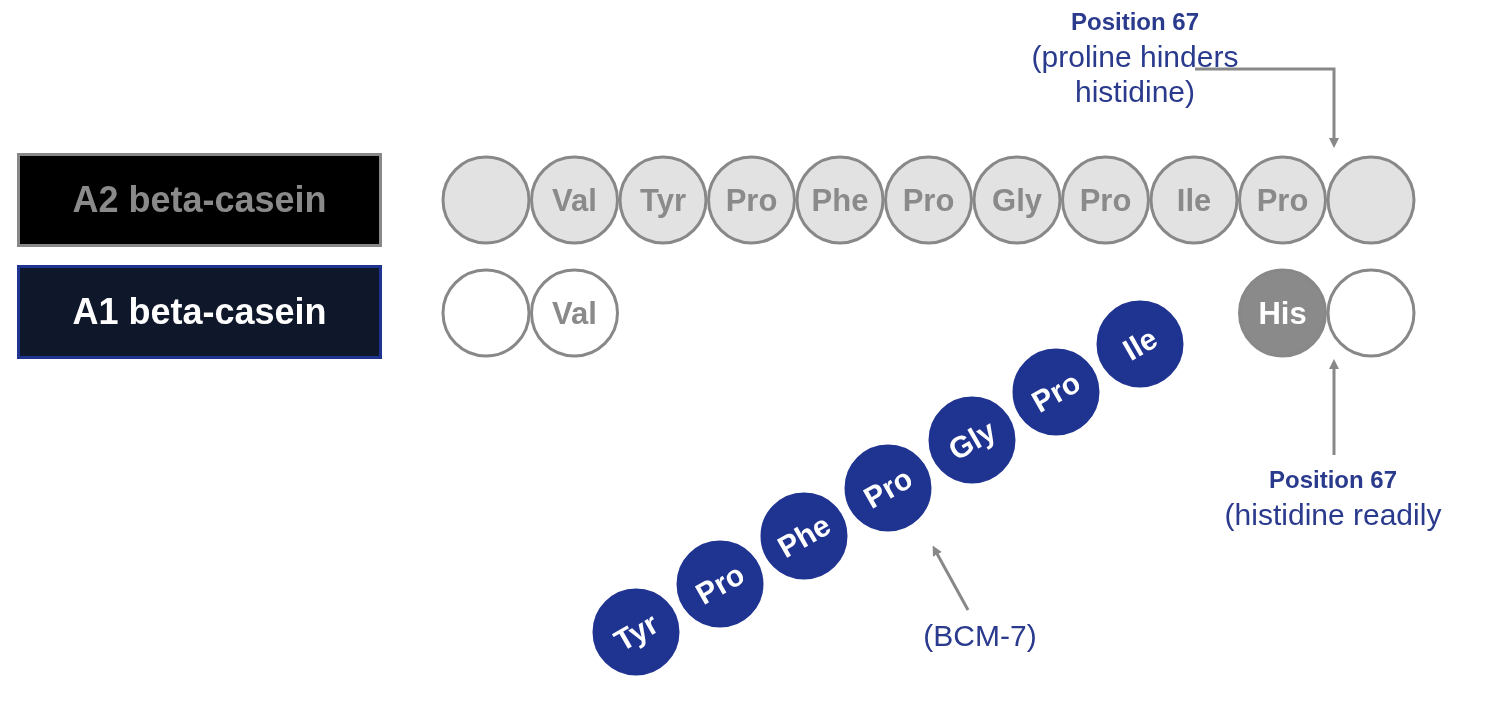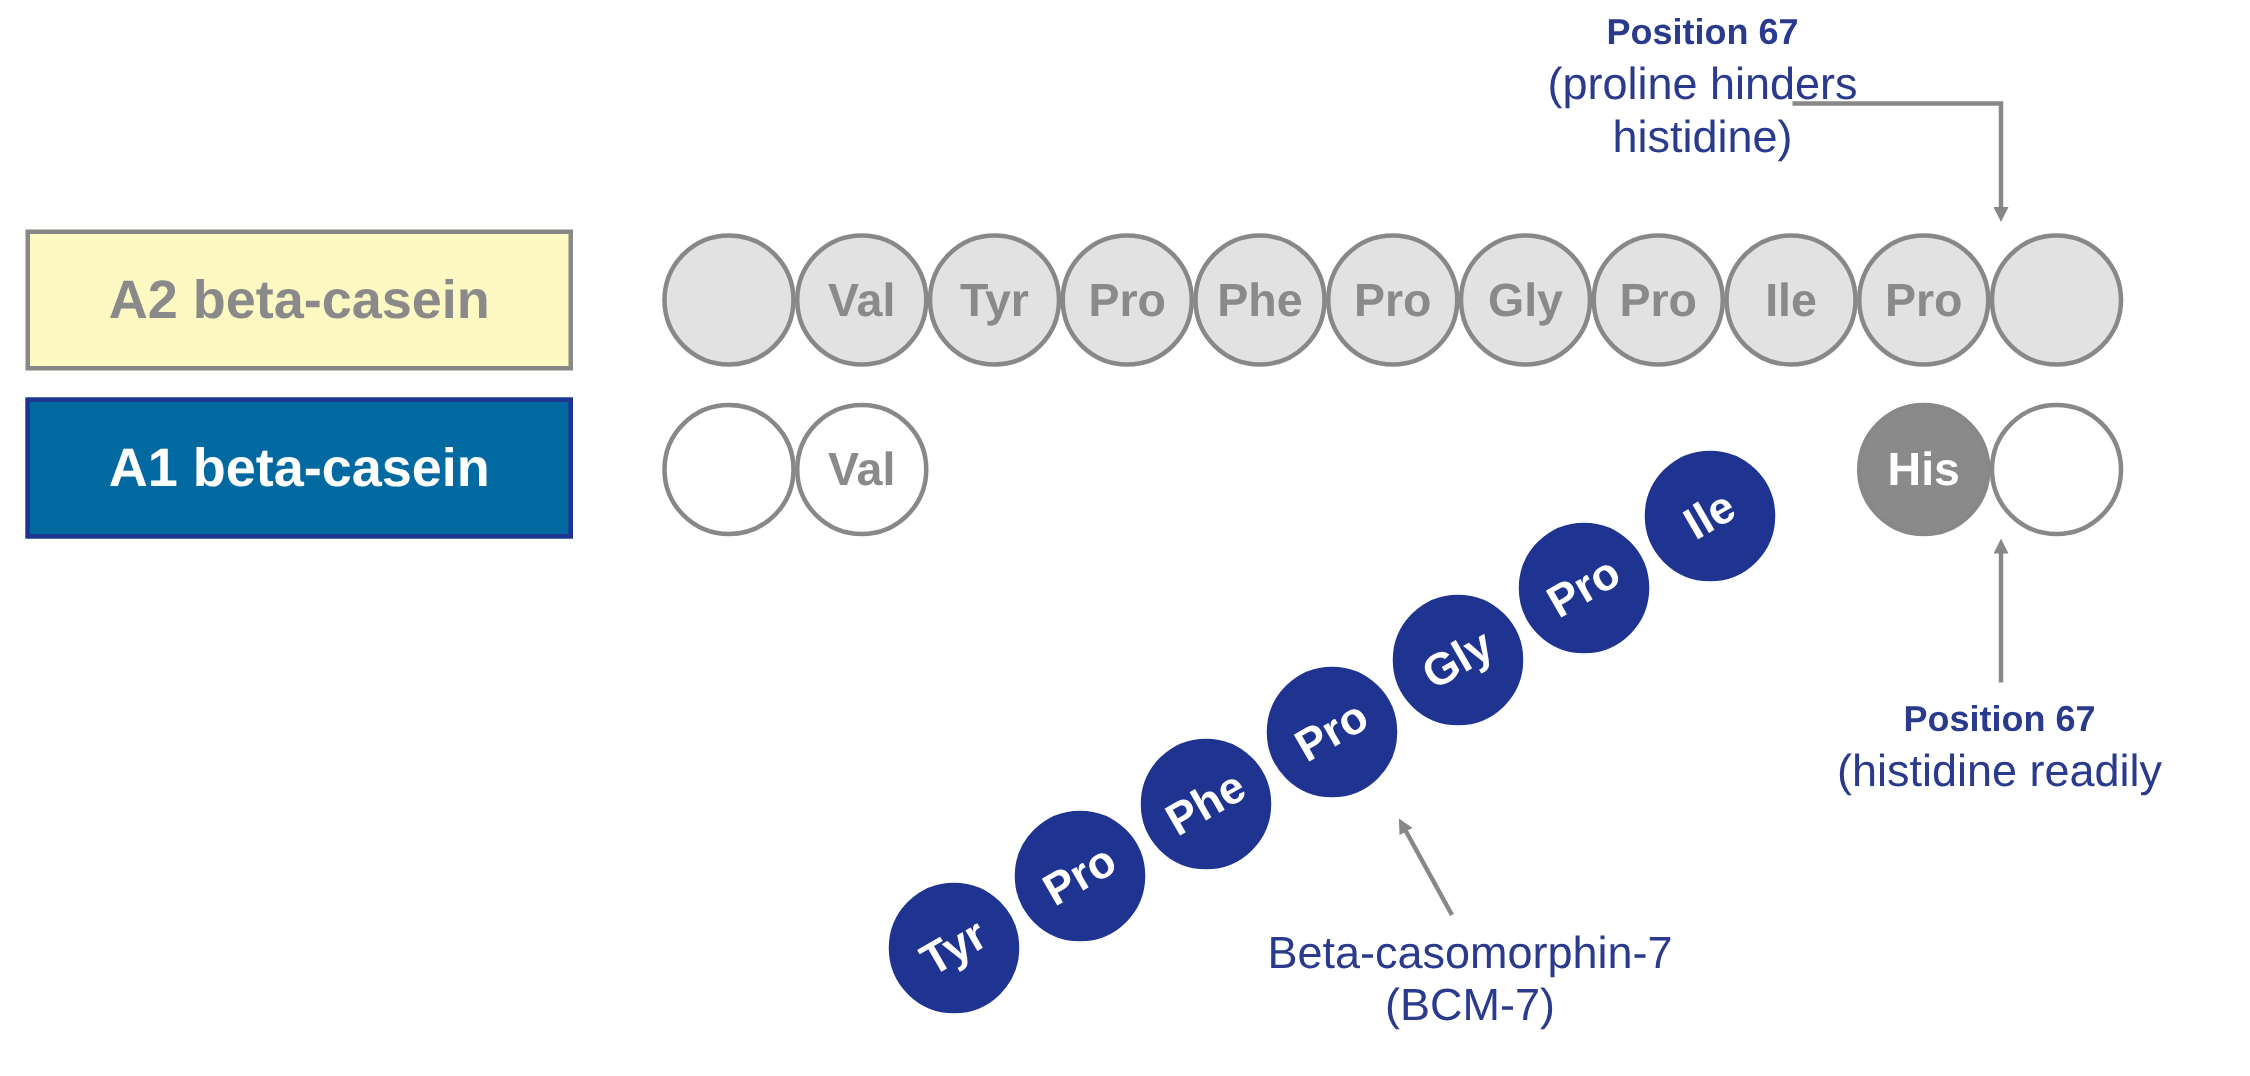--- a/index.html
+++ b/index.html
@@ -1,22 +1,22 @@
 <!DOCTYPE html>
 <html><head>
 <meta charset="utf-8">
 <style>
   html, body { margin: 0; padding: 0; background: #ffffff; }
   body { width: 1500px; height: 717px; position: relative; overflow: hidden;
          font-family: "Liberation Sans", "DejaVu Sans", sans-serif; }
   .label-box { position: absolute; left: 17px; width: 365px; height: 94px; box-sizing: border-box;
                display: flex; align-items: center; justify-content: center;
                font-weight: bold; font-size: 36px; }
-  .label-a2 { top: 153px; background: #fef9c3; border: 3px solid #888888; color: #8a8a8a; }
-  .label-a1 { top: 265px; background: #0369a1; border: 3px solid #1f3391; color: #ffffff; }
+  .label-a2 { top: 153px; background: #000000; border: 3px solid #888888; color: #8a8a8a; }
+  .label-a1 { top: 265px; background: #0f172a; border: 3px solid #1f3391; color: #ffffff; }
   svg { position: absolute; left: 0; top: 0; }
   .res-text { font-family: "Liberation Sans", "DejaVu Sans", sans-serif; font-weight: bold; }
   .note { position: absolute; text-align: center; color: #2a3a8c; font-size: 30px; line-height: 35px; }
   .note .title { font-weight: bold; font-size: 24px; }
 </style>
 </head>
 <body>
 
 <div class="label-box label-a2">A2 beta-casein</div>
 <div class="label-box label-a1">A1 beta-casein</div>
@@ -130,15 +130,14 @@
   <div>(proline hinders</div>
   <div>histidine)</div>
 </div>
 
 <div class="note" style="left:1168px; top:462px; width:330px;">
   <div class="title">Position 67</div>
   <div>(histidine readily</div>
 </div>
 
 <div class="note" style="left:800px; top:618px; width:360px;">
-  <div>Beta-casomorphin-7</div>
   <div>(BCM-7)</div>
 </div>
 
 </body></html>

